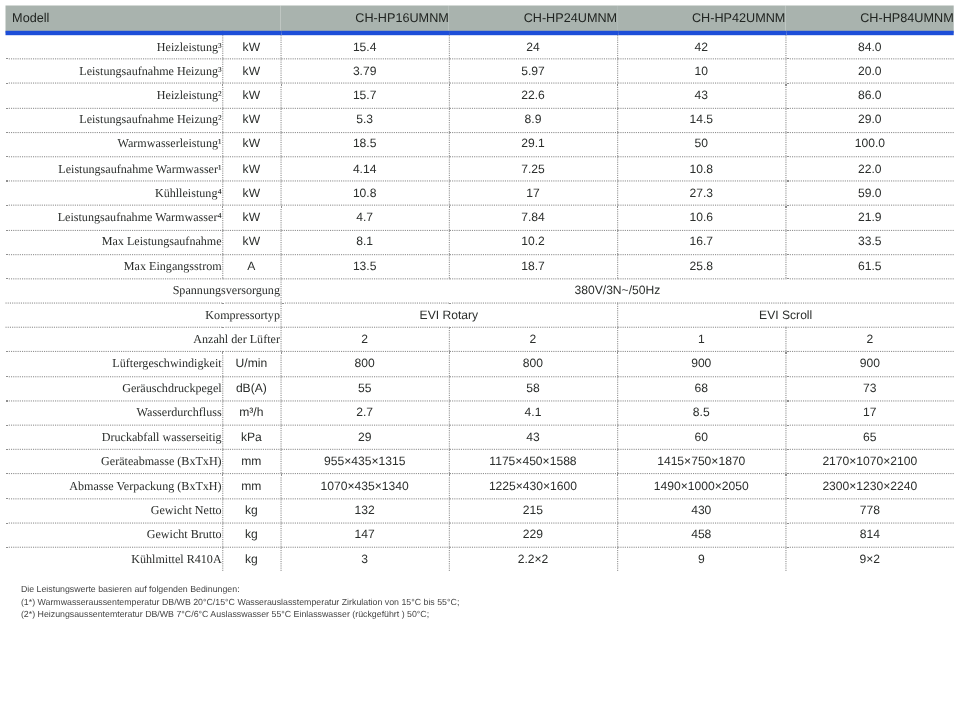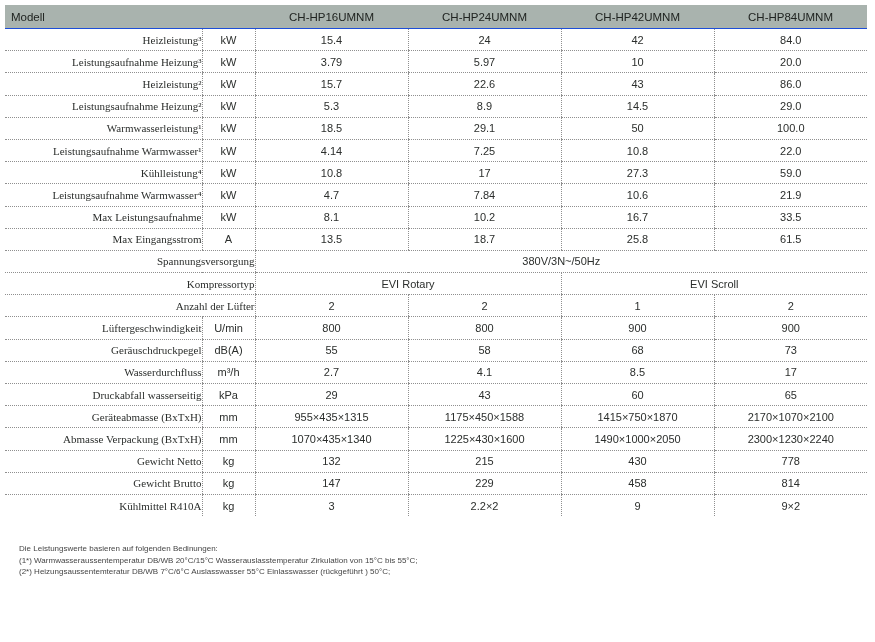--- a/index.html
+++ b/index.html
@@ -18,39 +18,39 @@
   }
   col.c-label{width:197px;}
   col.c-unit{width:53px;}
   col.c-val{width:153px;}
   thead th{
     background:#a9b3ae;
     height:23px;
     font-weight:400;
     font-size:11.5px;
     color:#202421;
-    border-bottom:1px solid #1d4ed8;
+    border-bottom:4px solid #1d4ed8;
     padding:0;
     vertical-align:middle;
   }
   thead th.h-label{text-align:left;padding-left:6px;}
-  thead th.h-model{text-align:center;}
+  thead th.h-model{text-align:right;}
   tbody td{
     height:21.2px;
     padding:0;
     vertical-align:middle;
     border-bottom:1px dotted #8f8f8f;
     white-space:nowrap;
     overflow:hidden;
   }
   tbody tr:last-child td{border-bottom:none;}
   td.lbl{text-align:right;padding-left:6px;font-family:Liberation Serif, serif;}
   td.unit,td.val{text-align:center;border-left:1px dotted #8f8f8f;}
   .notes{
-    margin:27px 0 0 14px;
+    margin:11px 0 0 14px;
     font-size:8px;
     line-height:11.6px;
     color:#454545;
   }
 </style>
 </head>
 <body>
 
 <div class="page">
   <table class="spec">

